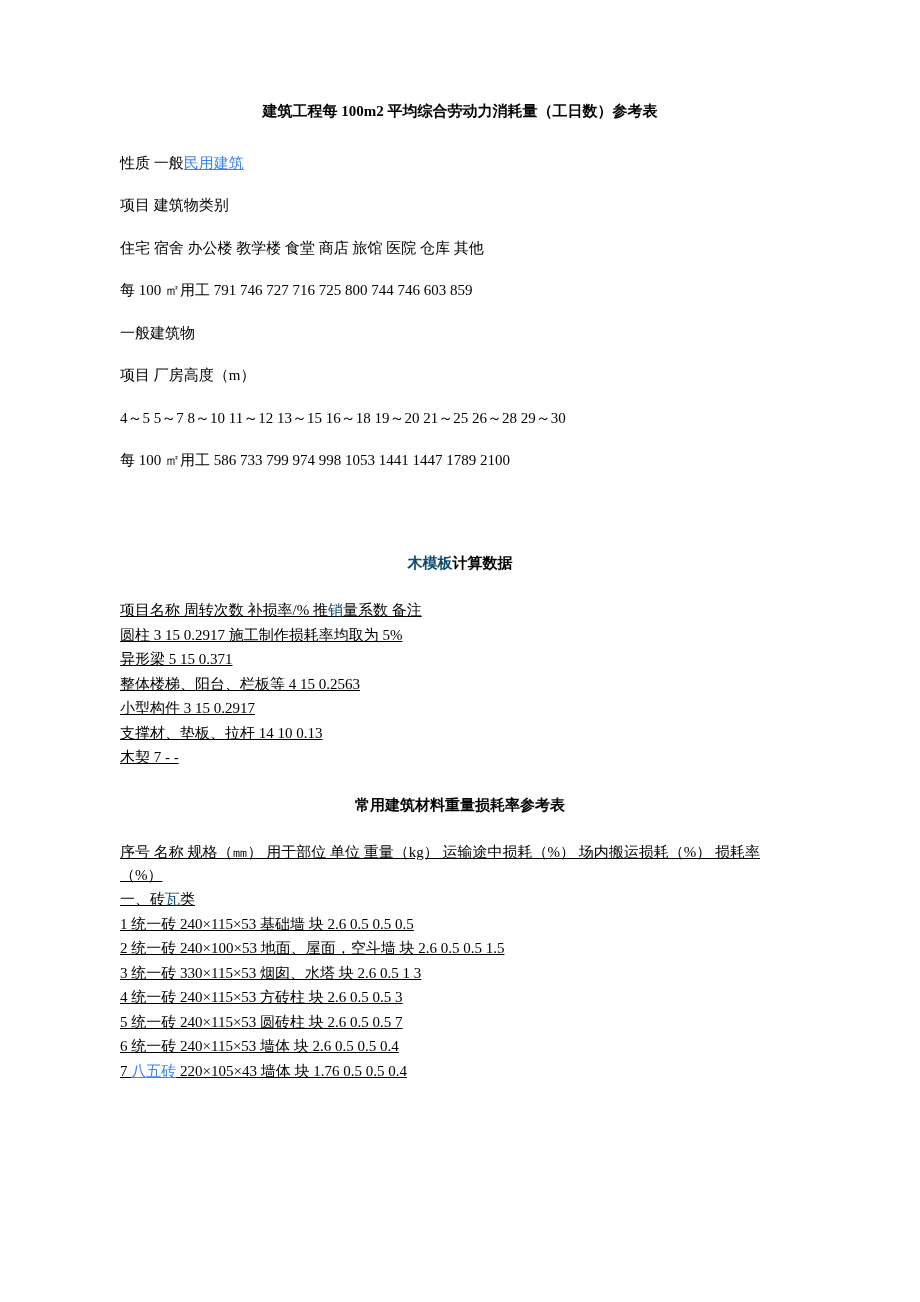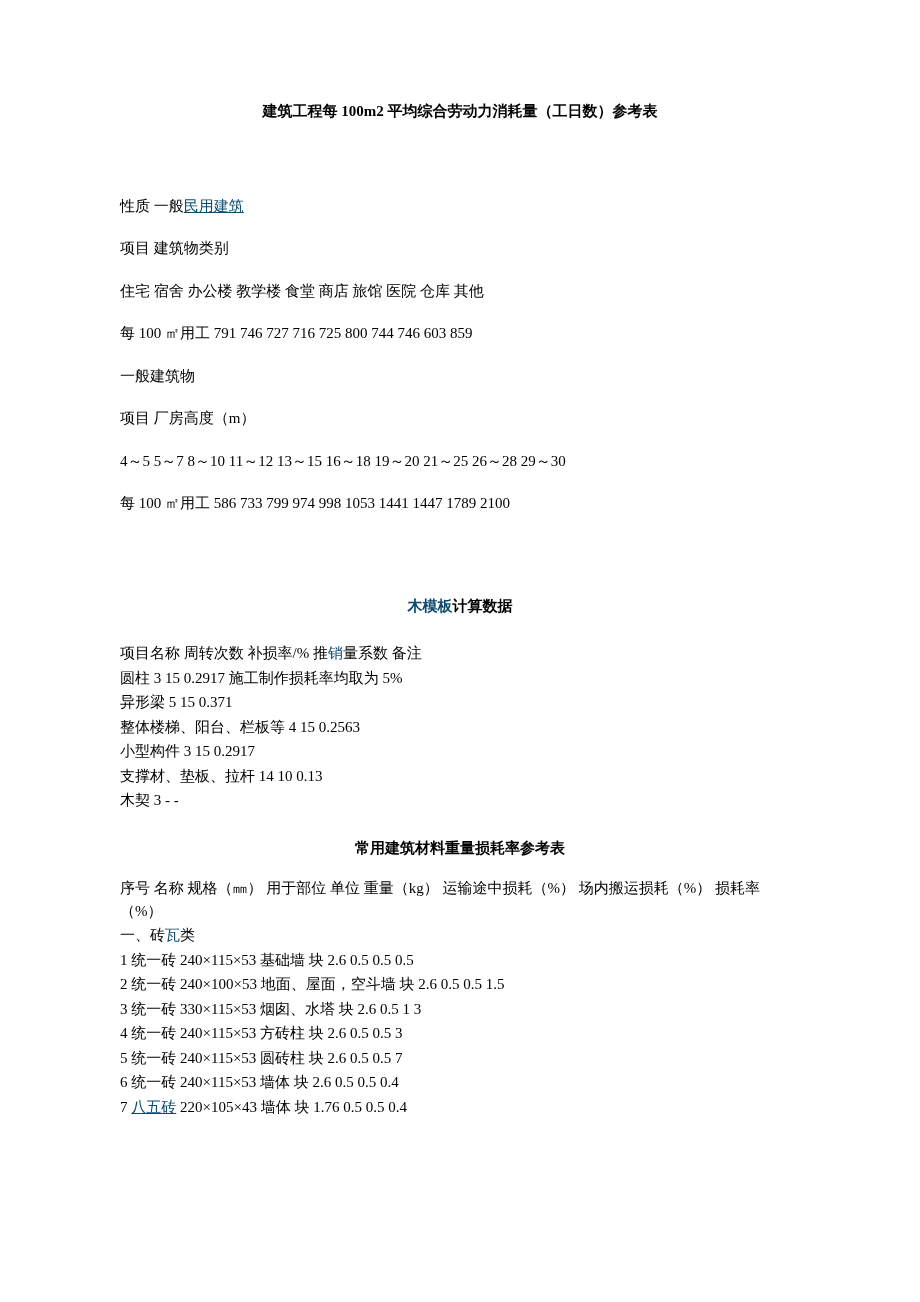--- a/index.html
+++ b/index.html
@@ -8,49 +8,50 @@
       line-height: 1.5;
       color: #000;
       background: #fff;
       margin: 0;
       padding: 100px 120px;
       width: 680px;
     }
     .title-center {
       text-align: center;
       font-weight: bold;
-      margin-bottom: 72px;
+      margin-bottom: 29px;
     }
     .para {
       margin-bottom: 20px;
     }
     .link-blue {
-      color: #0c4a6e;
+      color: #3b82f6;
       text-decoration: underline;
     }
     .link-blue-nounder {
       color: #0c4a6e;
       text-decoration: none;
     }
     .section-gap {
       margin-top: 80px;
     }
     .heading-center {
       text-align: center;
       font-weight: bold;
       margin-bottom: 25px;
     }
     .tight-line {
       margin-bottom: 2px;
+      text-decoration: underline;
     }
     .heading-center-pad {
       text-align: center;
       font-weight: bold;
       margin-top: 25px;
-      margin-bottom: 18px;
+      margin-bottom: 25px;
     }
   </style>
 </head>
 <body>
 
 <div class="title-center">建筑工程每 100m2 平均综合劳动力消耗量（工日数）参考表</div>
 
 <div class="para">
   <span>性质  一般</span><a class="link-blue">民用建筑</a>
 </div>
@@ -76,21 +77,21 @@
 </div>
 
 <div class="tight-line">
   <span>项目名称  周转次数  补损率/%  推</span><span class="link-blue-nounder">销</span><span>量系数  备注</span>
 </div>
 <div class="tight-line">圆柱  3 15 0.2917  施工制作损耗率均取为 5%</div>
 <div class="tight-line">异形梁  5 15 0.371</div>
 <div class="tight-line">整体楼梯、阳台、栏板等  4 15 0.2563</div>
 <div class="tight-line">小型构件  3 15 0.2917</div>
 <div class="tight-line">支撑材、垫板、拉杆  14 10 0.13</div>
-<div class="tight-line">木契  3 - -</div>
+<div class="tight-line">木契  7 - -</div>
 
 <div class="heading-center-pad">常用建筑材料重量损耗率参考表</div>
 
 <div class="tight-line">序号  名称  规格（㎜）  用于部位  单位  重量（kg）  运输途中损耗（%）  场内搬运损耗（%）  损耗率（%）</div>
 <div class="tight-line">
   <span>一、砖</span><span class="link-blue-nounder">瓦</span><span>类</span>
 </div>
 <div class="tight-line">1  统一砖  240×115×53  基础墙  块  2.6 0.5 0.5 0.5</div>
 <div class="tight-line">2  统一砖  240×100×53  地面、屋面，空斗墙  块  2.6 0.5 0.5 1.5</div>
 <div class="tight-line">3  统一砖  330×115×53  烟囱、水塔  块  2.6 0.5 1 3</div>

